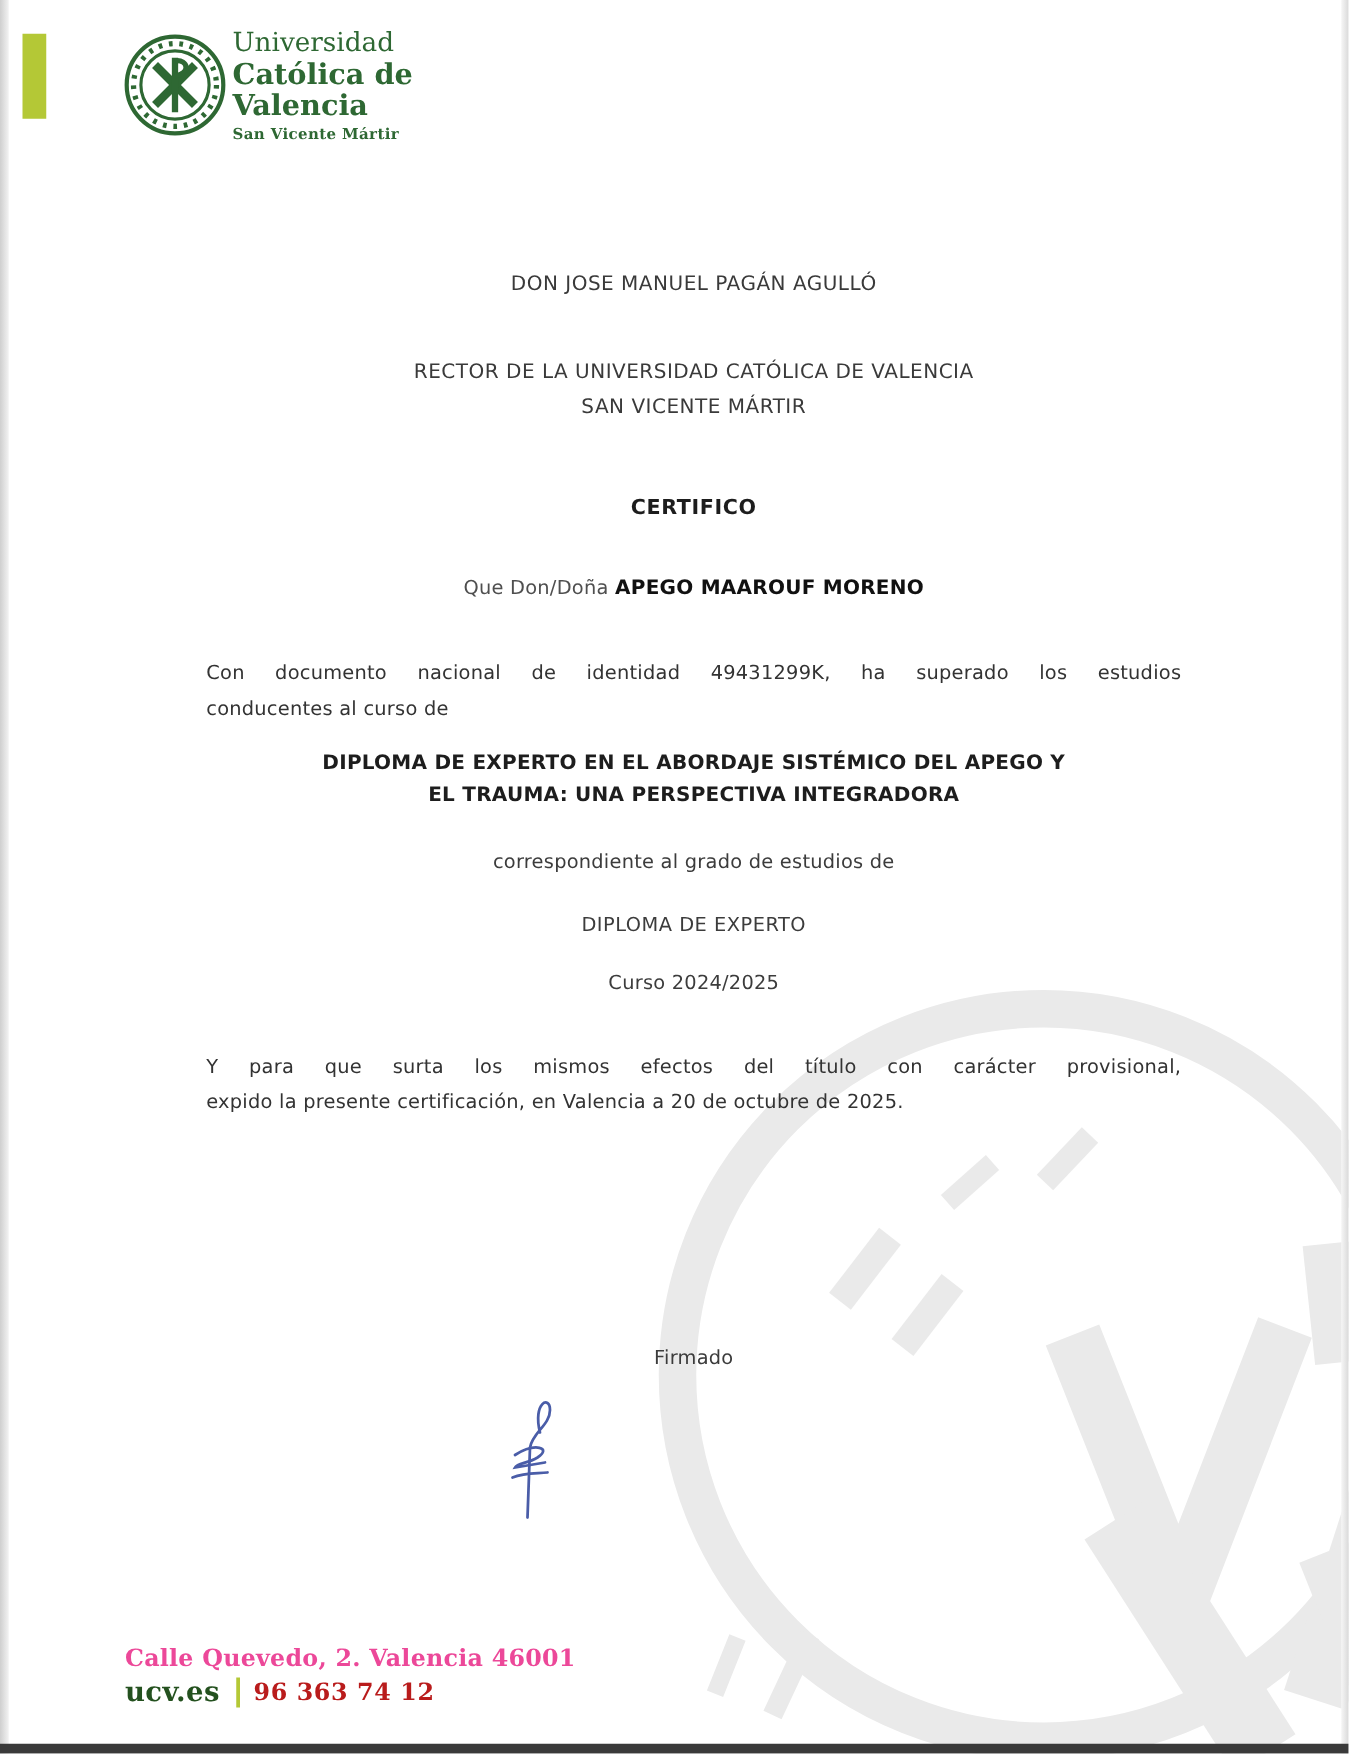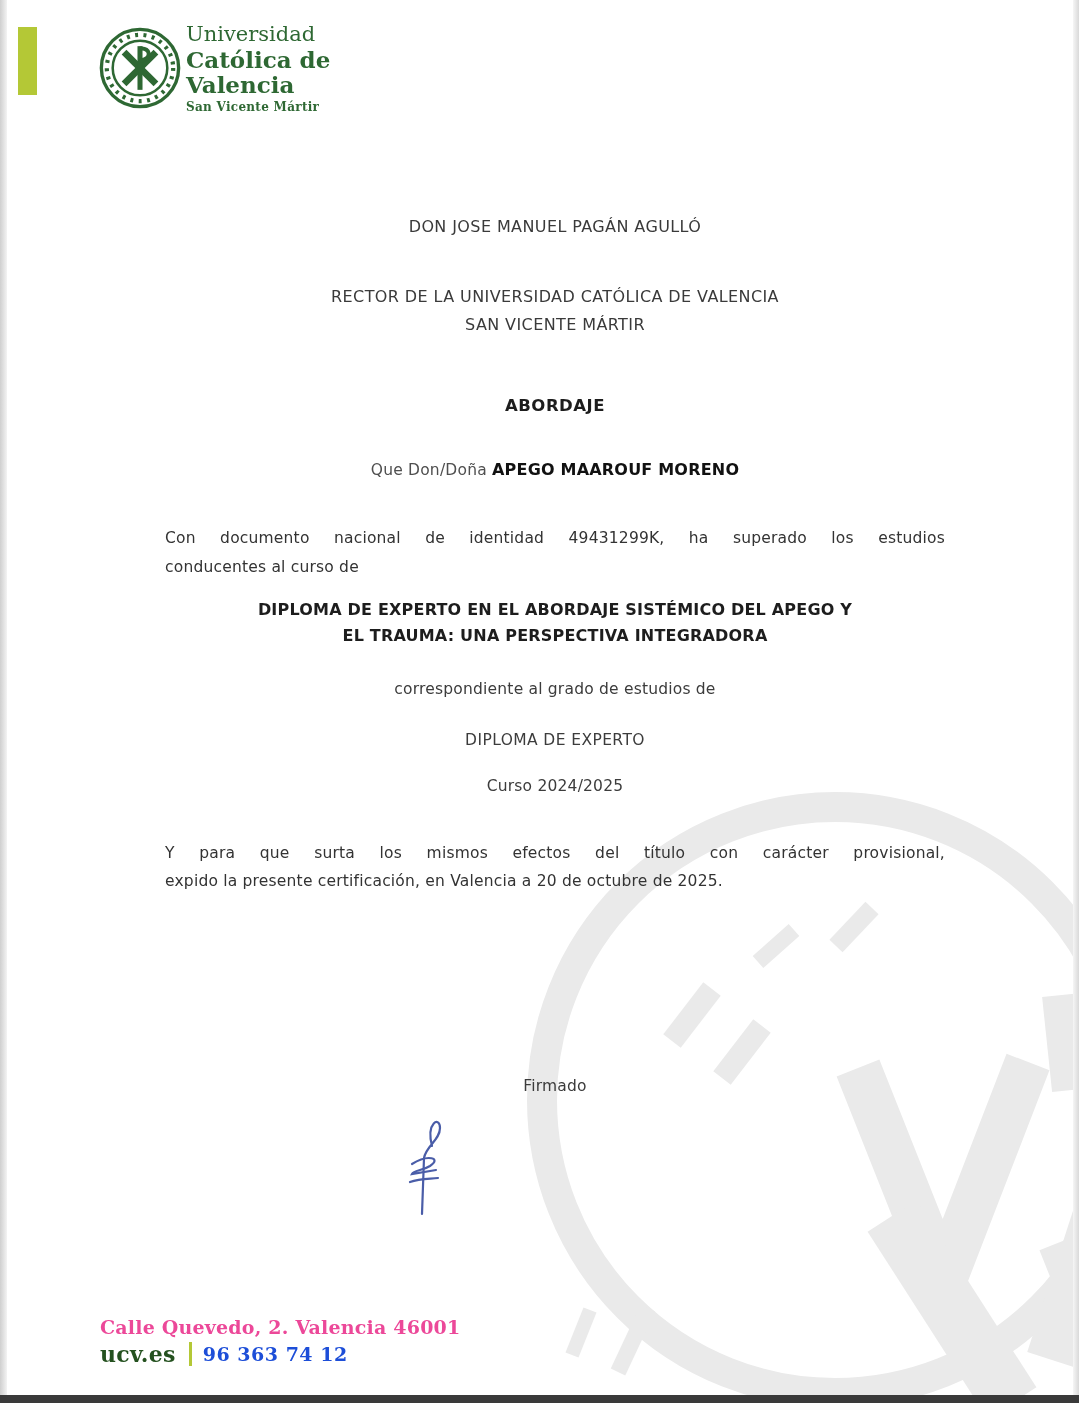--- a/index.html
+++ b/index.html
@@ -53,21 +53,21 @@
   .p2l2{top:872px;}
   .firmado{top:1077px;}
   .signature{position:absolute;left:402px;top:1112px;width:60px;height:110px;}
   
   .footer{position:absolute;left:100px;top:1316px;
     font-family:"DejaVu Serif","Liberation Serif",serif;}
   .addr{font-size:19px;font-weight:600;color:#ec4899;letter-spacing:.2px;}
   .contact{display:flex;align-items:center;margin-top:3px;}
   .site{font-size:22px;font-weight:700;color:#24511f;letter-spacing:.3px;}
   .divider{display:inline-block;width:3px;height:24px;background:#b4c836;margin:0 11px 0 13px;}
-  .phone{font-size:19px;font-weight:700;color:#1d4ed8;letter-spacing:.5px;}
+  .phone{font-size:19px;font-weight:700;color:#b91c1c;letter-spacing:.5px;}
 </style>
 </head>
 <body>
 
 <div id="page">
 
   <svg class="watermark" viewBox="0 0 1079 1403" fill="none" stroke="#eaeaea">
     <circle cx="835" cy="1100" r="293" stroke-width="30"></circle>
     <line x1="672" y1="1041" x2="712" y2="989" stroke-width="22"></line>
     <line x1="722" y1="1078" x2="762" y2="1026" stroke-width="22"></line>
@@ -104,21 +104,21 @@
       <div class="wm3">San Vicente Mártir</div>
     </div>
   </header>
 
   <main class="content">
     <div class="line caps issuer-name">DON JOSE MANUEL PAGÁN AGULLÓ</div>
 
     <div class="line caps rector1">RECTOR DE LA UNIVERSIDAD CATÓLICA DE VALENCIA</div>
     <div class="line caps rector2">SAN VICENTE MÁRTIR</div>
 
-    <div class="line bold certifico">ABORDAJE</div>
+    <div class="line bold certifico">CERTIFICO</div>
 
     <div class="line que-line">
       <span class="prefix">Que Don/Doña </span><span class="student">APEGO MAAROUF MORENO</span>
     </div>
 
     <div class="line jline p1l1">Con documento nacional de identidad 49431299K, ha superado los estudios</div>
     <div class="line lline p1l2">conducentes al curso de</div>
 
     <div class="line bold course1">DIPLOMA DE EXPERTO EN EL ABORDAJE SISTÉMICO DEL APEGO Y</div>
     <div class="line bold course2">EL TRAUMA: UNA PERSPECTIVA INTEGRADORA</div>

